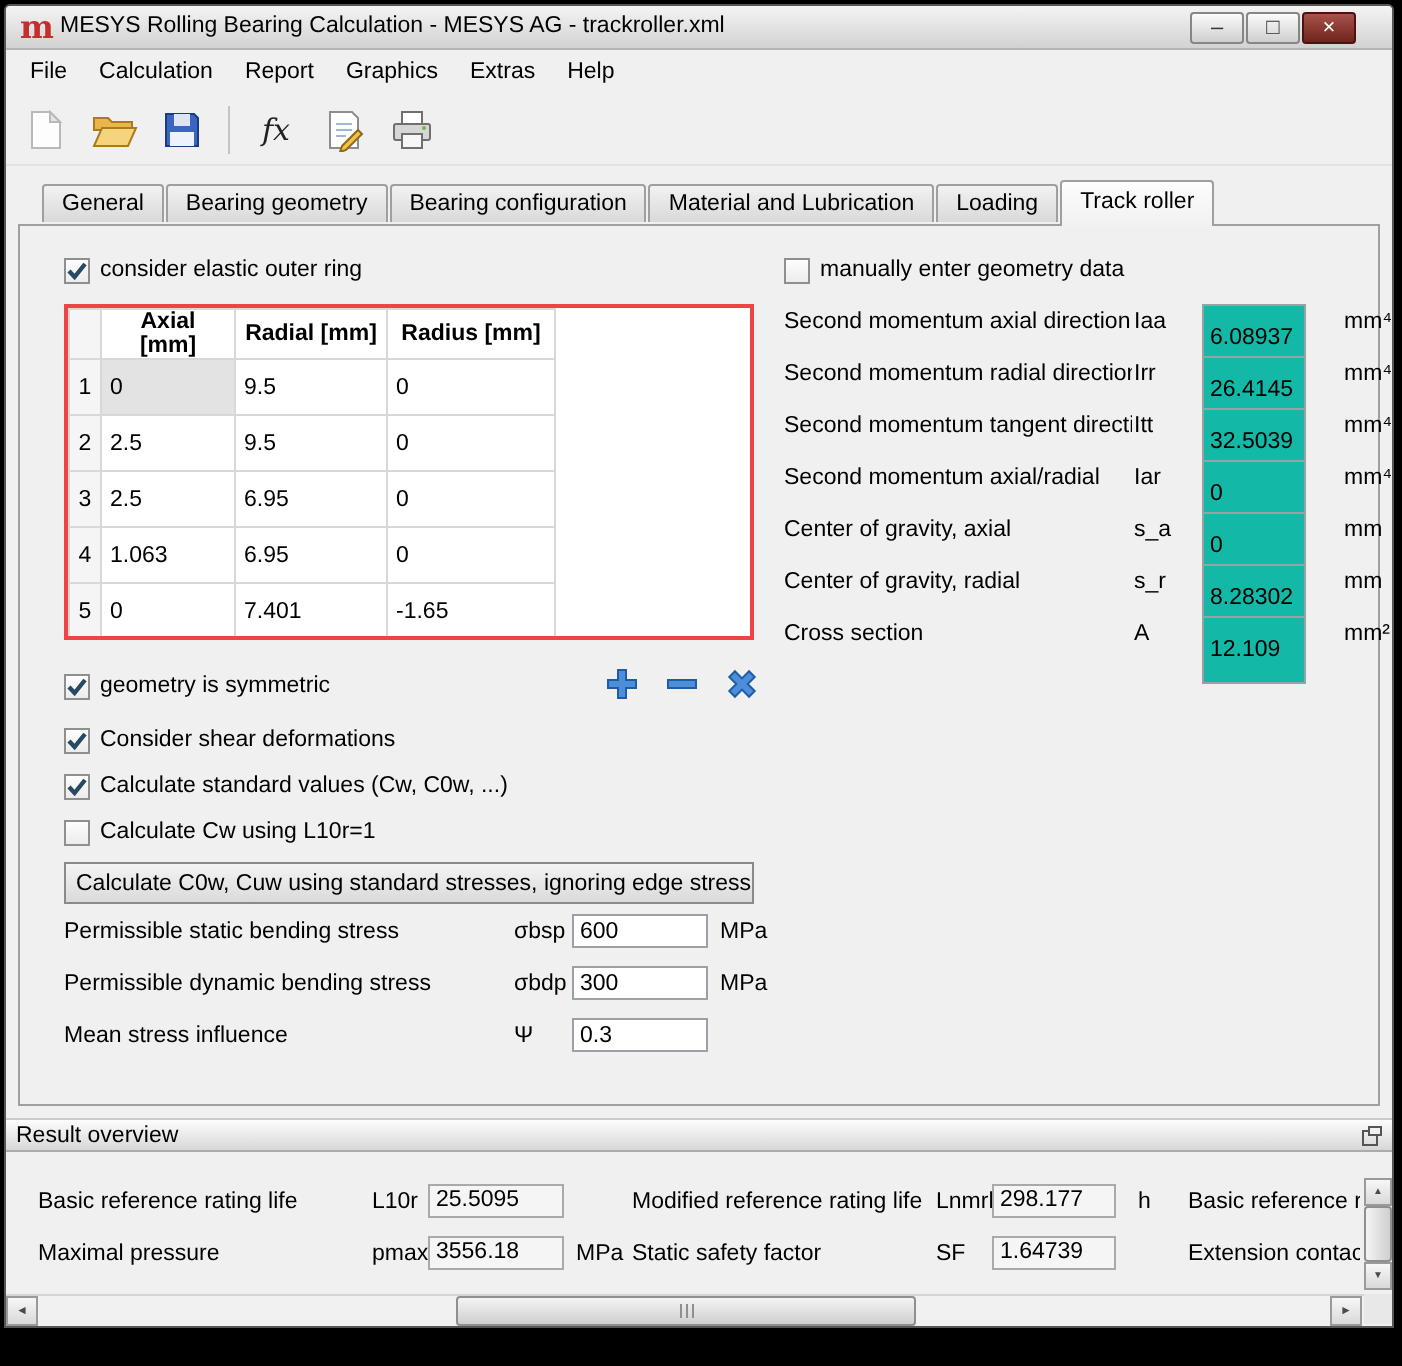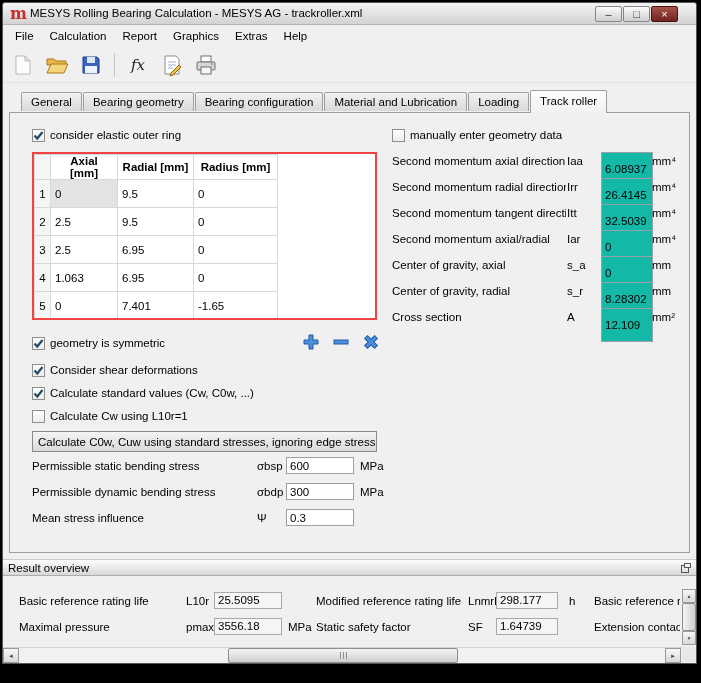--- a/index.html
+++ b/index.html
@@ -65,21 +65,21 @@
   .sfield input {position:absolute;left:254px;top:3px;width:68px;height:17px;border:1px solid #9aa0a6;
                  padding:0 3px;font:11.5px "Liberation Sans",sans-serif;background:#fff}
   .sfield .unit {position:absolute;left:328px;top:6px}
 
   .gfields {position:absolute;left:382px;top:36px;width:297px}
   .gfield {position:relative;height:26px}
   .gfield .lbl {position:absolute;left:0;top:6px;white-space:nowrap;max-width:174px;overflow:hidden}
   .gfield .sym {position:absolute;left:175px;top:6px;white-space:nowrap}
   .gfield input {position:absolute;left:209px;top:3px;width:52px;height:17px;border:1px solid #9aa0a6;
                  padding:16px 3px;font:11.5px "Liberation Sans",sans-serif;background:#14b8a6}
-  .gfield .unit {position:absolute;left:260px;top:6px}
+  .gfield .unit {position:absolute;left:280px;top:6px}
 
   
   .dock-header {position:absolute;left:0;top:556px;width:693px;height:17px;
                 background:linear-gradient(#fdfdfd,#d7d7d7);border-top:1px solid #cacaca;border-bottom:1px solid #ababab;
                 display:flex;align-items:center;padding:0 5px}
   .dock-title {flex:1}
   .rrow {position:absolute;left:0;width:679px;height:20px;line-height:20px}
   .rrow span {position:absolute;top:0;white-space:nowrap}
   .r-box {position:absolute;top:1px;height:17px;background:#f5f5f5;border:1px solid #a9a9a9;padding:0 3px;line-height:15px}
   .c-l1{left:16px}.c-s1{left:183px}.c-b1{left:211px;width:68px}.c-u1{left:285px}

